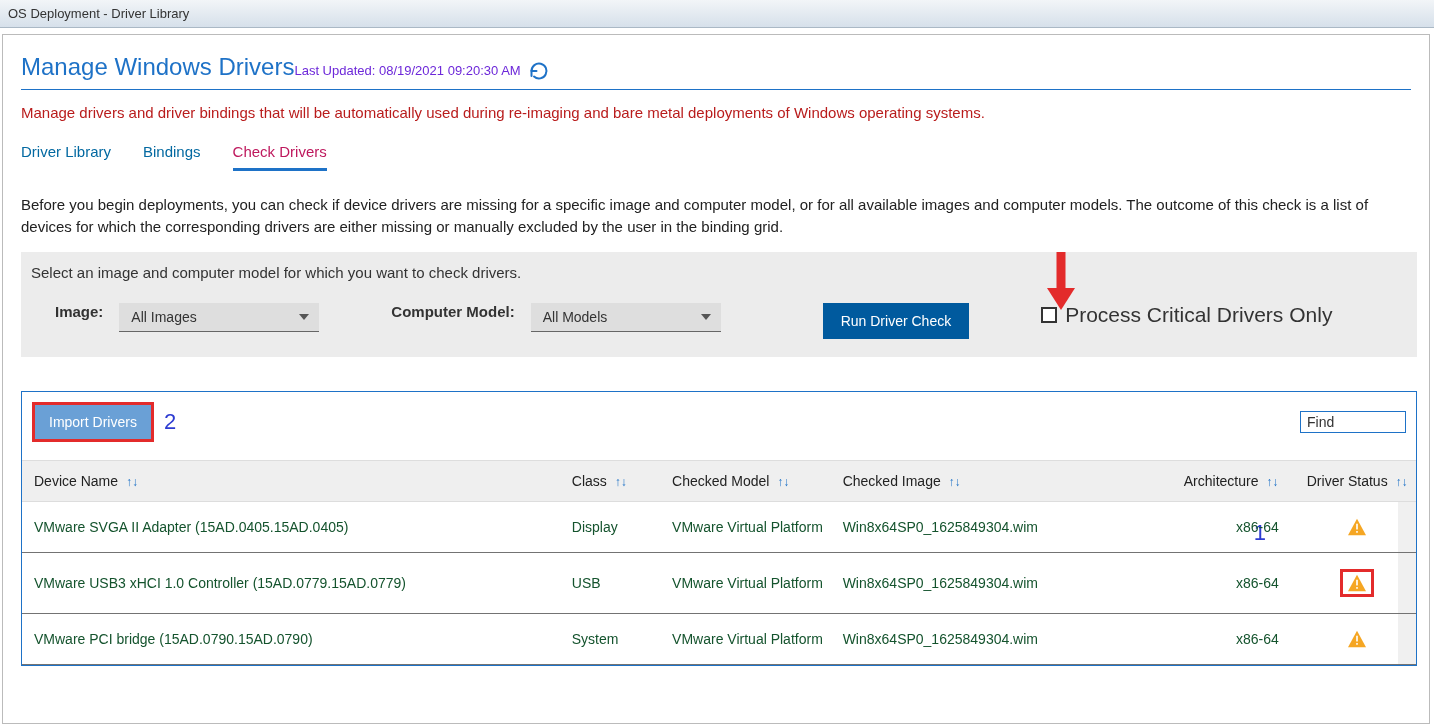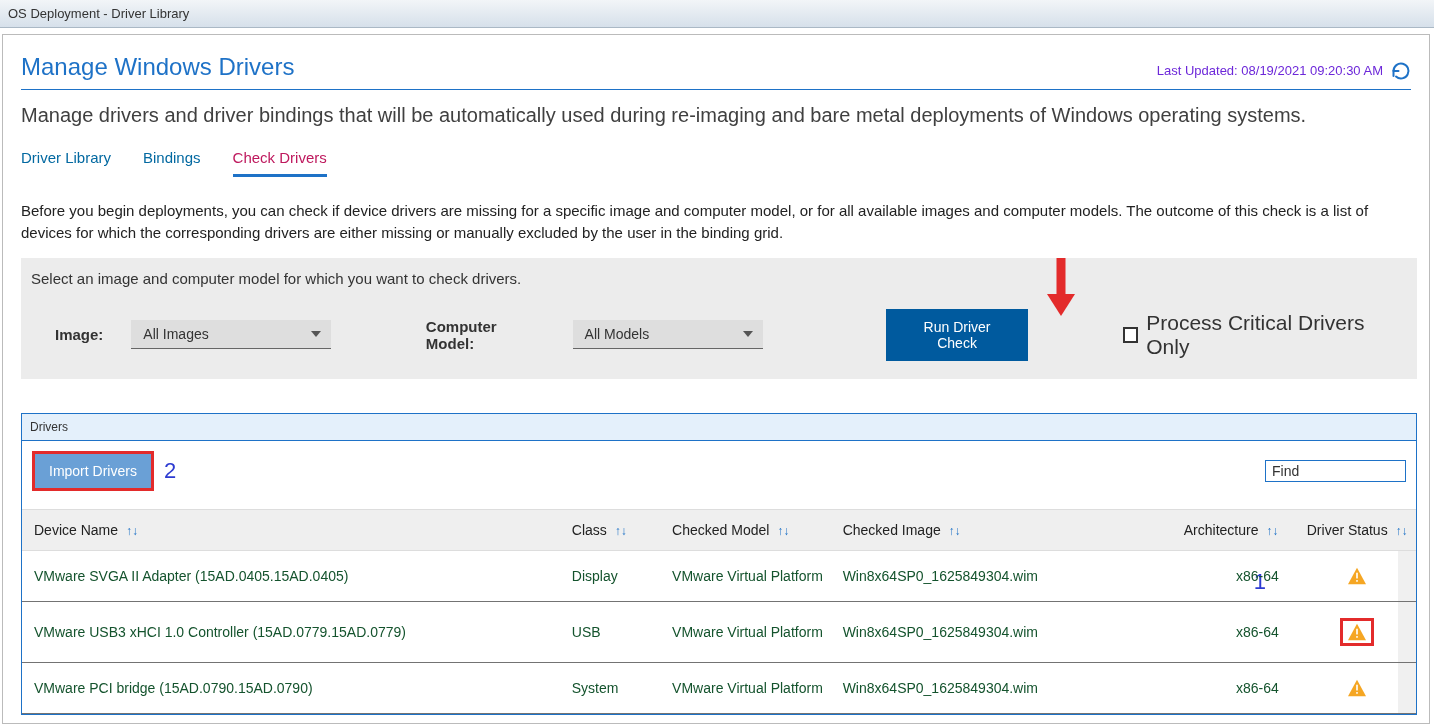--- a/index.html
+++ b/index.html
@@ -23,21 +23,21 @@
   .content-wrap {
     border: 1px solid #bbb;
     margin: 6px 0 0 2px;
     padding: 0 0 0 0;
     width: 1428px;
     min-height: 690px;
     background: #fff;
   }
   .page-header {
     display: flex;
-    justify-content: space-between;
+    justify-content: flex-start;
     align-items: baseline;
     padding: 18px 18px 8px 18px;
   }
   .page-title {
     font-size: 24px;
     color: #1e72c7;
     font-weight: 400;
   }
   .last-updated {
     font-size: 13px;
@@ -47,22 +47,22 @@
     gap: 8px;
   }
   .refresh-icon svg { display: block; }
   .header-rule {
     border: none;
     border-top: 1px solid #1e72c7;
     margin: 0 18px 14px 18px;
   }
   .description {
     padding: 0 18px 16px 18px;
-    font-size: 20px;
-    color: #404040;
+    font-size: 15px;
+    color: #b91c1c;
   }
   .tabs {
     display: flex;
     gap: 32px;
     padding: 0 18px;
     border-bottom: 1px solid transparent;
   }
   .tab {
     padding: 6px 0 8px 0;
     font-size: 15px;
@@ -82,22 +82,22 @@
     padding: 12px 14px 18px 10px;
     position: relative;
   }
   .filter-instr {
     font-size: 15px;
     color: #333;
     margin-bottom: 22px;
   }
   .filter-row {
     display: flex;
-    align-items: center;
-    gap: 28px;
+    align-items: flex-start;
+    gap: 16px;
     padding-left: 24px;
   }
   .filter-label { font-weight: 700; font-size: 15px; }
   .select-box {
     position: relative;
     display: inline-flex;
     align-items: center;
     background: #dedede;
     border-bottom: 1px solid #666;
     padding: 6px 34px 6px 12px;
@@ -173,21 +173,21 @@
     font-family: "Comic Sans MS", cursive, sans-serif;
     font-size: 22px;
     color: #2d3bd1;
     font-weight: 400;
   }
   .find-box {
     border: 1px solid #1e72c7;
     padding: 2px 6px;
     font-size: 14px;
     color: #333;
-    width: 141px;
+    width: 106px;
     text-align: left;
   }
   .table { width: 100%; border-collapse: collapse; position: relative; }
   .table th {
     background: #efefef;
     text-align: left;
     font-weight: 400;
     font-size: 14px;
     padding: 12px 8px;
     border-top: 1px solid #ddd;
@@ -307,21 +307,20 @@
       <button class="run-btn">Run Driver Check</button>
       <span style="width:40px"></span>
       <label class="chk-wrap">
         <span class="chk-box"></span>
         <span>Process Critical Drivers Only</span>
       </label>
     </div>
   </div>
 
   <div class="drivers-panel">
-    <div class="drivers-head">Drivers</div>
     <div class="drivers-toolbar">
       <div class="import-btn-wrap">
         <button class="import-btn">Import Drivers</button>
         <span class="annot-number">2</span>
       </div>
       <div class="find-box">
         <span>Find</span>
       </div>
     </div>
 

